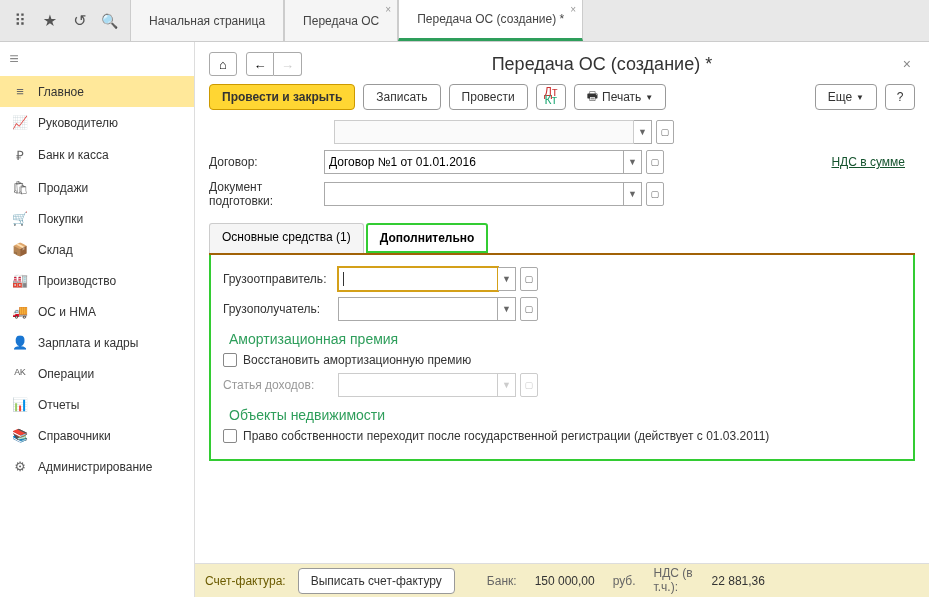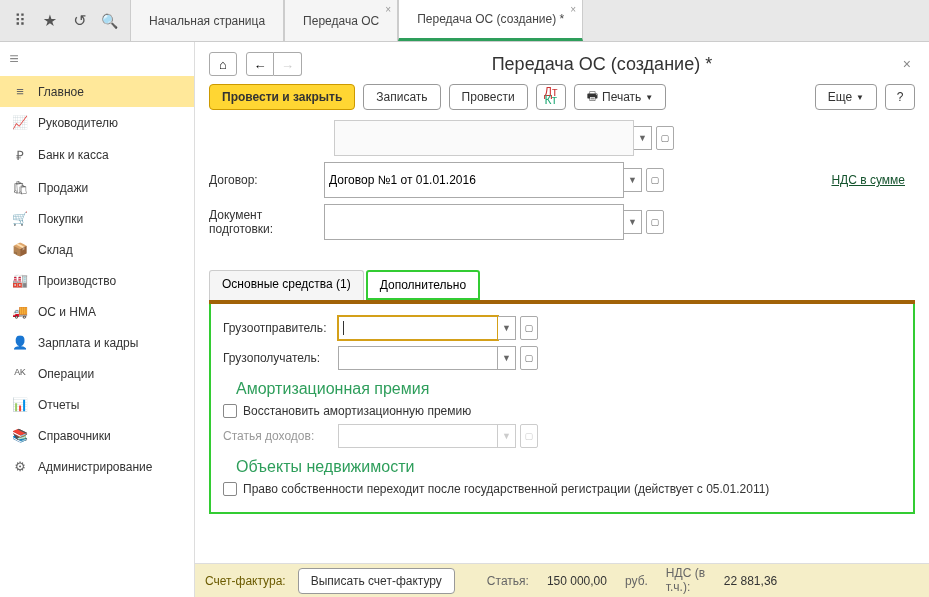--- a/index.html
+++ b/index.html
@@ -25,33 +25,33 @@
 .nav-group .nav-btn:last-child { border-radius: 0 3px 3px 0; border-left: none; }
 .title { flex: 1; text-align: center; font-size: 18px; color: #333; }
 .close-x { font-size: 14px; color: #888; cursor: pointer; padding: 0 4px; }
 .toolbar { display: flex; align-items: center; gap: 8px; margin-bottom: 10px; }
 .btn { height: 26px; padding: 0 12px; border: 1px solid #999; background: #fff; border-radius: 4px; cursor: pointer; display: flex; align-items: center; gap: 4px; color: #333; }
 .btn.primary { background: #ffd633; border-color: #cc9900; font-weight: bold; }
 .btn-icon { width: 30px; padding: 0; justify-content: center; }
 .spacer { flex: 1; }
 .field-row { display: flex; align-items: center; margin-bottom: 6px; }
 .field-label { width: 115px; color: #333; }
-.field-input { width: 300px; height: 36px; border: 1px solid #aaa; background: #fff; display: flex; align-items: center; padding: 4px 4px; }
+.field-input { width: 300px; height: 24px; border: 1px solid #aaa; background: #fff; display: flex; align-items: center; padding: 4px 4px; }
 .field-input.empty-dummy { border: 1px solid #ccc; background: #fafafa; width: 300px; }
 .field-btn { width: 18px; height: 24px; border: 1px solid #aaa; border-left: none; background: #fff; display: flex; align-items: center; justify-content: center; cursor: pointer; font-size: 9px; color: #666; }
 .field-btn.detached { border-left: 1px solid #aaa; margin-left: 4px; border-radius: 2px; }
 .link { color: #14532d; text-decoration: underline; cursor: pointer; }
-.doc-tabs { display: flex; border-bottom: 4px solid #a16207; margin-top: 24px; }
+.doc-tabs { display: flex; border-bottom: 2px solid #a16207; margin-top: 8px; }
 .doc-tab { padding: 6px 12px; border: 1px solid #ccc; border-bottom: none; background: #f5f5f5; margin-right: 2px; cursor: pointer; border-radius: 3px 3px 0 0; }
-.doc-tab.highlighted { border: 2px solid #3c3; background: #fff; }
+.doc-tab.highlighted { border: 2px solid #3c3; background: #fff; font-weight: bold; }
 .panel { border: 2px solid #3c3; border-top: none; padding: 12px; margin-bottom: 12px; }
 .panel .field-label { width: 115px; }
 .panel-field-input { width: 160px; height: 24px; border: 1px solid #aaa; background: #fff; }
 .panel-field-input.highlighted { border: 1px solid #d4a019; box-shadow: 0 0 0 1px #d4a019; }
-.section-title { color: #2e9e5b; margin: 10px 13px 6px; font-size: 16px; }
+.section-title { color: #2e9e5b; margin: 10px 6px 6px; font-size: 14px; }
 .checkbox-row { display: flex; align-items: center; gap: 6px; color: #333; margin-bottom: 4px; }
 .checkbox { width: 14px; height: 14px; border: 1px solid #888; border-radius: 2px; background: #fff; }
 .muted { color: #999; }
 .footer { display: flex; align-items: center; background: #f5eec8; height: 34px; padding: 0 10px; margin: 0 -14px; border-top: 1px solid #ddd; gap: 12px; }
 .footer .totals { display: flex; align-items: center; gap: 18px; color: #666; margin-left: 20px; flex: 1; }
 .totals-amount { color: #333; }
 .dtkr { font-size: 9px; line-height: 7px; }
 </style>
 </head>
 <body>
@@ -219,31 +219,31 @@
       </div>
       <div class="field-row" style="margin-top:6px;">
         <div class="field-label muted">Статья доходов:</div>
         <div class="panel-field-input" style="border-color:#ccc;"></div>
         <div class="field-btn" style="border-color:#ccc;color:#ccc;">▼</div>
         <div class="field-btn detached" style="border-color:#ccc;color:#ccc;">▢</div>
       </div>
       <div class="section-title">Объекты недвижимости</div>
       <div class="checkbox-row">
         <div class="checkbox"></div>
-        <span>Право собственности переходит после государственной регистрации (действует с 05.01.2011)</span>
+        <span>Право собственности переходит после государственной регистрации (действует с 01.03.2011)</span>
       </div>
     </div>
 
     <div class="spacer"></div>
 
     <div class="footer">
       <span style="color:#6b5b00;">Счет-фактура:</span>
       <button class="btn">Выписать счет-фактуру</button>
       <div class="totals">
-        <span>Статья:</span>
+        <span>Банк:</span>
         <span class="totals-amount">150 000,00</span>
         <span>руб.</span>
         <span style="width:40px;line-height:1.1;">НДС (в т.ч.):</span>
         <span class="totals-amount">22 881,36</span>
       </div>
     </div>
   </div>
 </div>
 
 </body></html>

